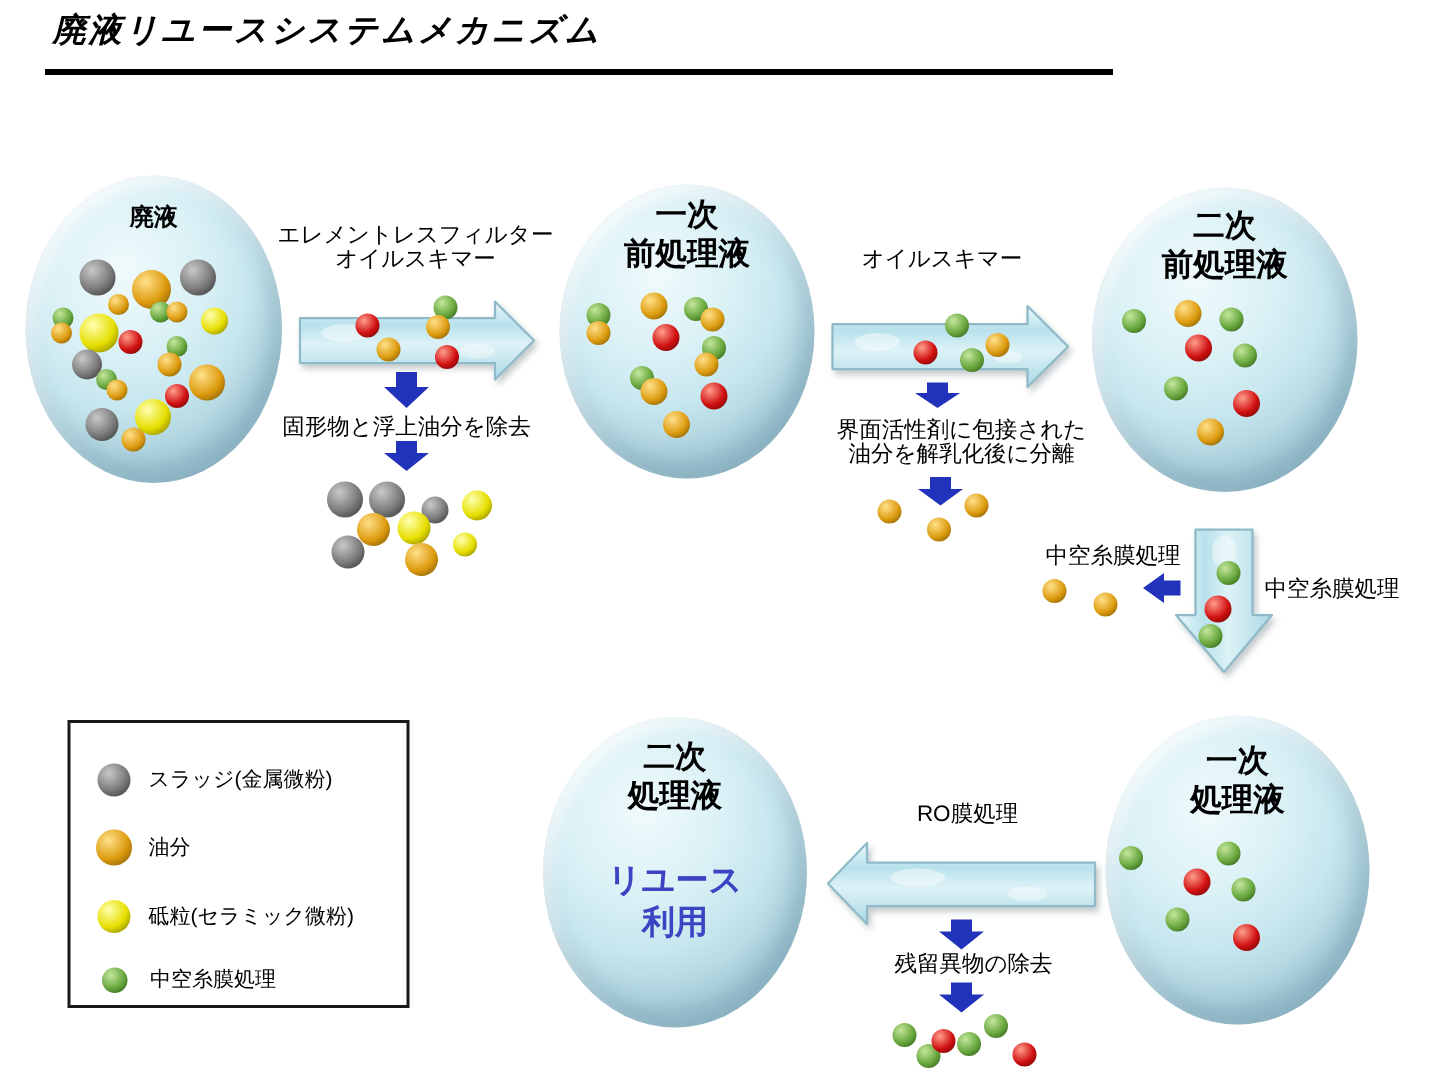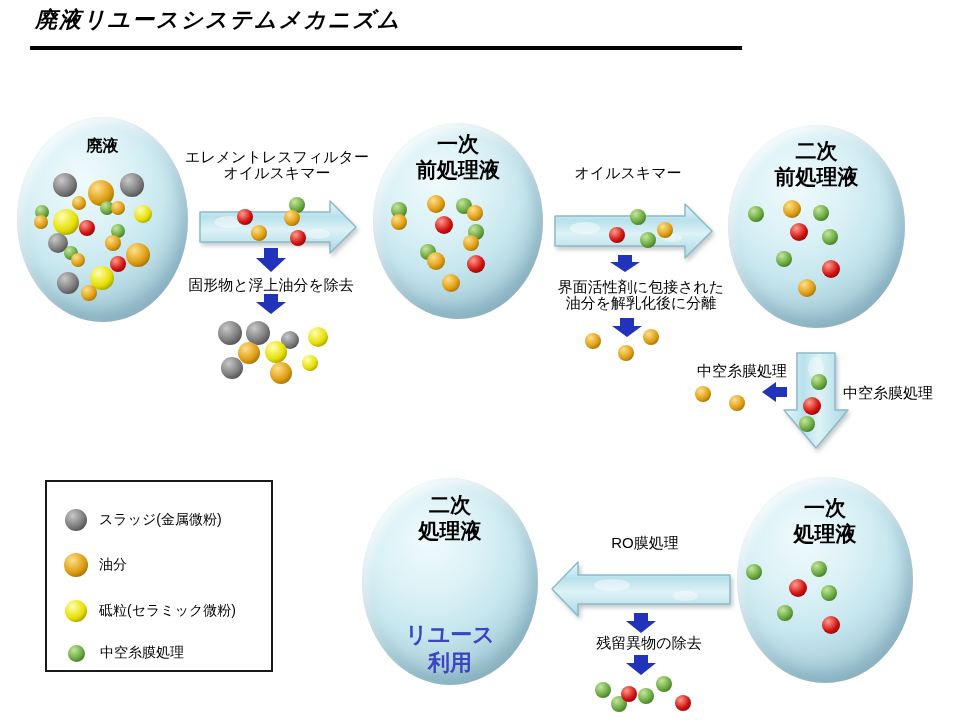--- a/index.html
+++ b/index.html
@@ -71,21 +71,21 @@
       <div>一次</div>
       <div>処理液</div>
     </div>
   </div>
 
   <div class="vessel" style="left:362px;top:478px;width:176px;height:207px;">
     <div class="v-label" style="top:14px;">
       <div>二次</div>
       <div>処理液</div>
     </div>
-    <div class="reuse-label" id="reuse-label" style="top: 95px; color: rgb(60, 68, 196); margin-top: 48px;">
+    <div class="reuse-label" id="reuse-label" style="top: 95px; color: rgb(60, 68, 196);">
       <div>リユース</div>
       <div>利用</div>
     </div>
   </div>
 
   <svg class="arrow-layer" viewBox="0 0 960 720">
     <defs>
       <linearGradient id="iceH" x1="0" y1="0" x2="0" y2="1">
         <stop offset="0" stop-color="#eaf8fb"></stop>
           <stop offset="0.3" stop-color="#b8e1ec"></stop>

